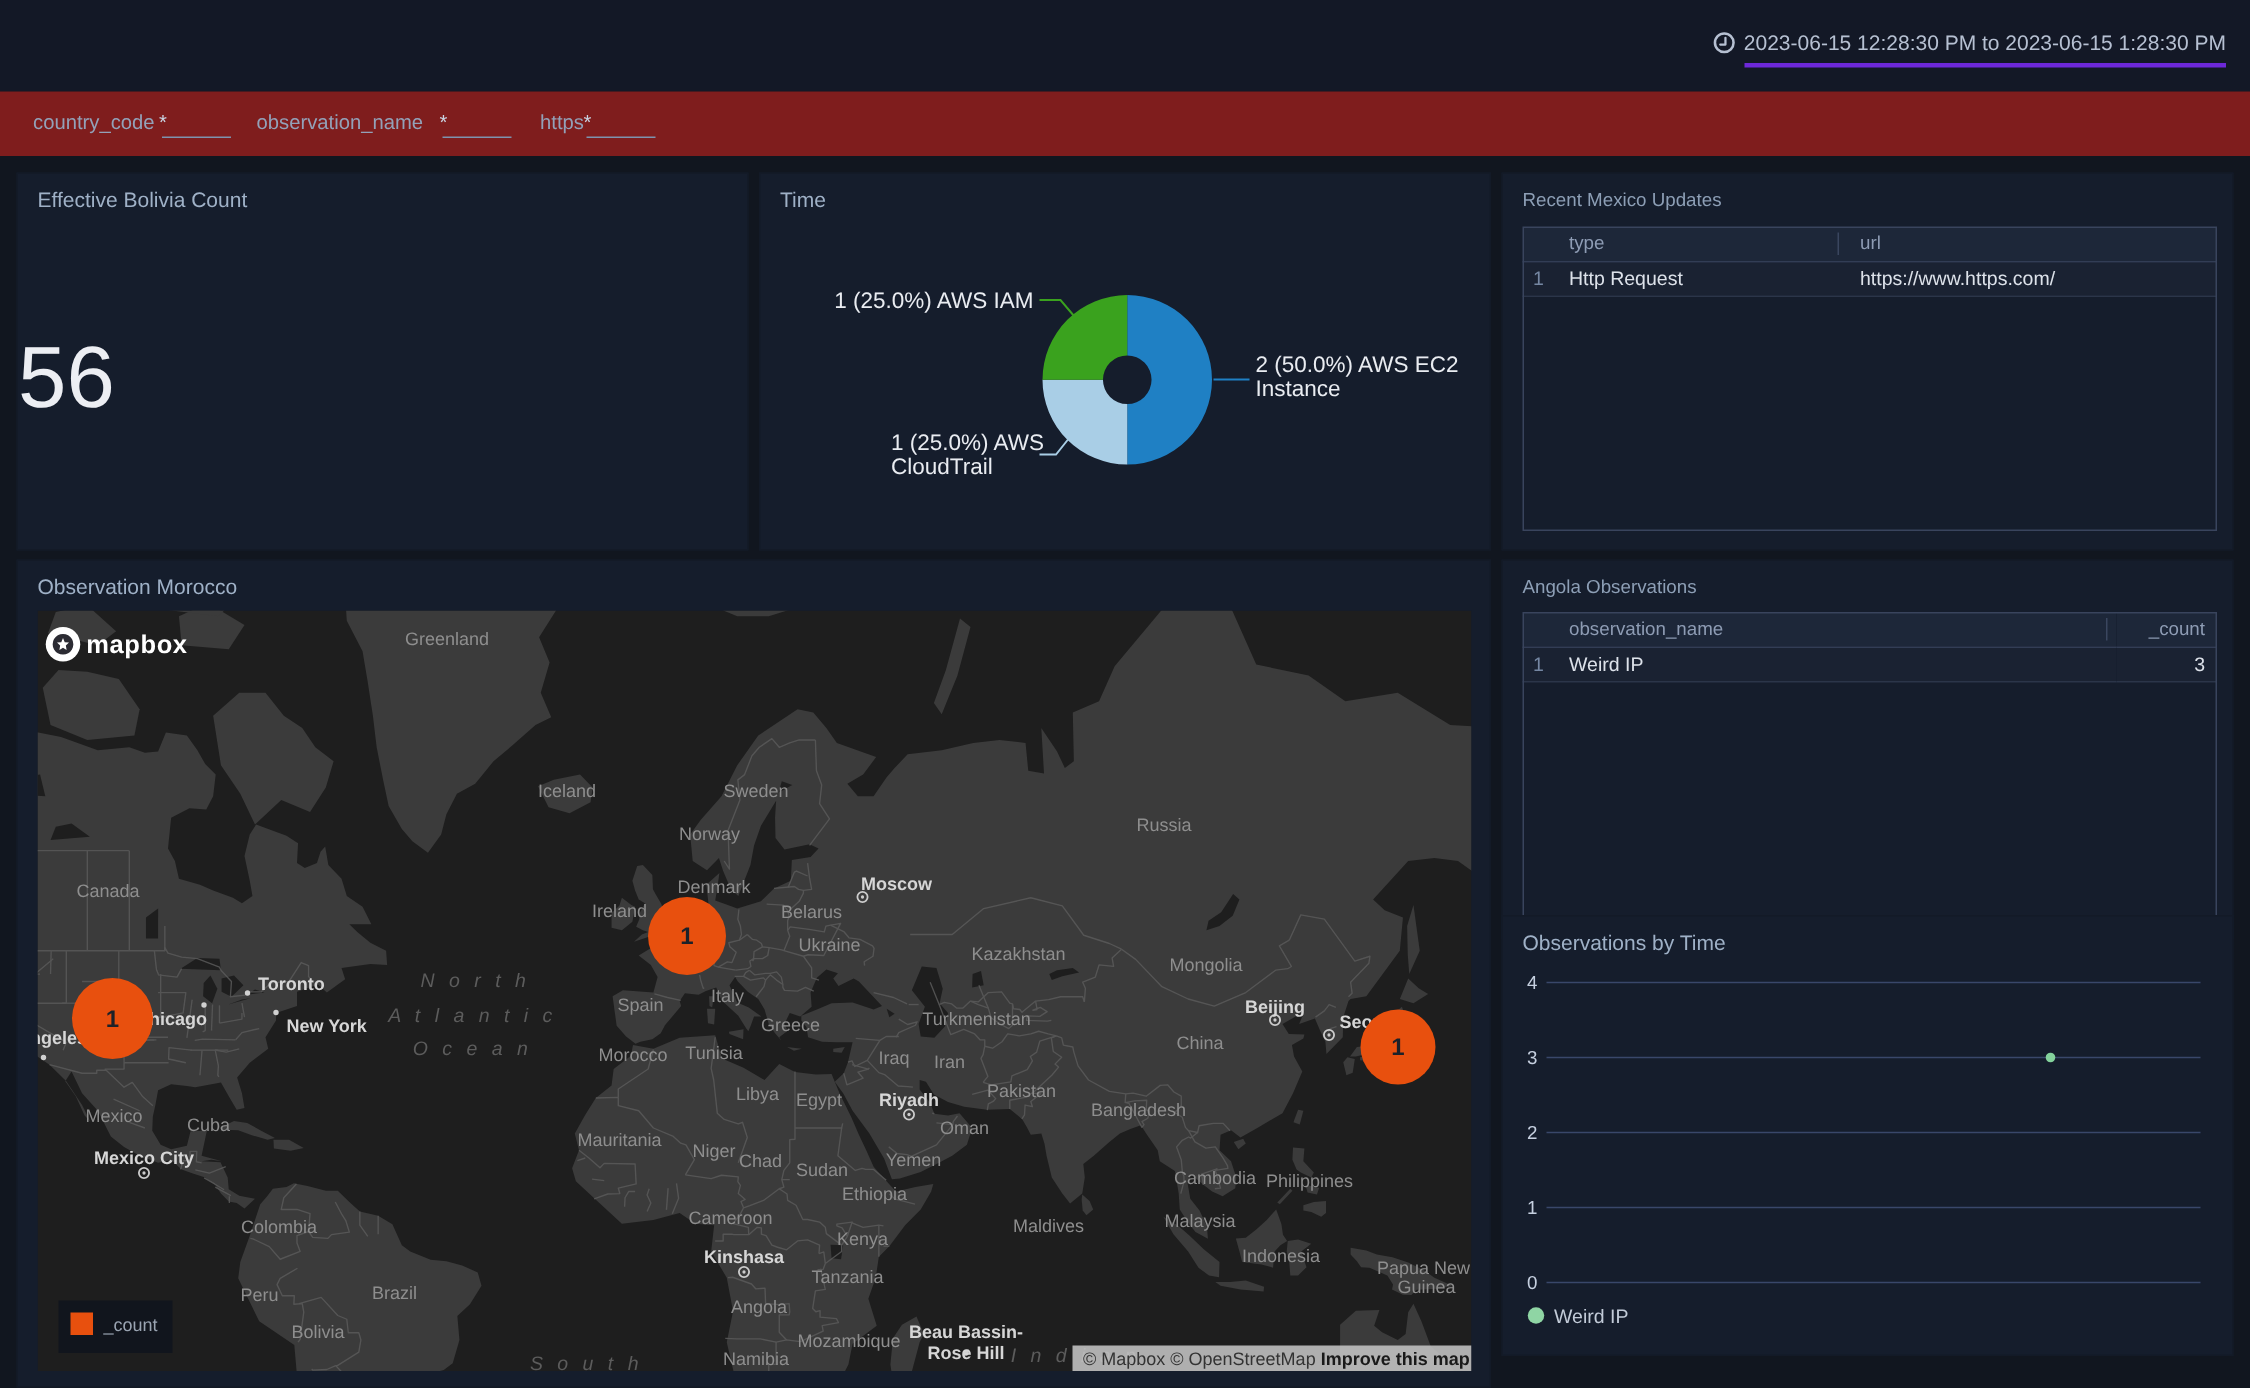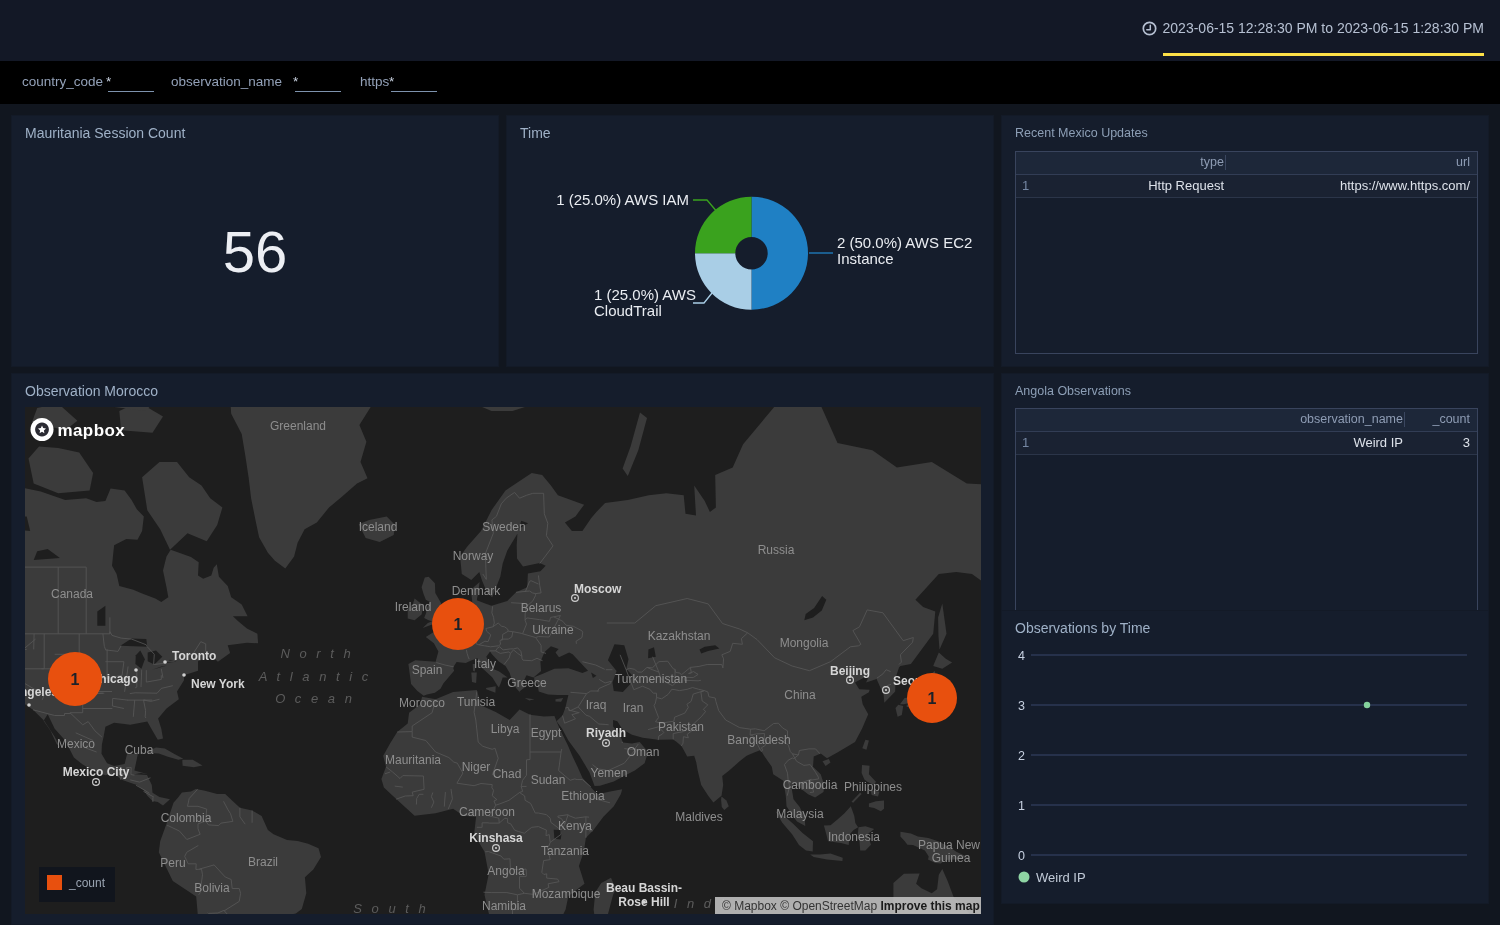--- a/index.html
+++ b/index.html
@@ -1,30 +1,30 @@
 <!DOCTYPE html>
 <html><head><meta charset="utf-8"><title>Observable Networks Overview</title>
 <style>
 *{margin:0;padding:0;box-sizing:border-box}
 html,body{width:1500px;height:925px;overflow:hidden;background:#11161f;font-family:"Liberation Sans",sans-serif}
 .hdr{position:absolute;left:0;top:0;width:1500px;height:61px;background:#131826}
 .hdr h1{position:absolute;left:18px;top:15px;font-size:24px;font-weight:400;color:#e8ebf1;letter-spacing:-0.1px}
 .trwrap{position:absolute;right:16px;top:20px;font-size:14px;color:#b6c0d2}
 .trwrap .clk{display:inline-block;vertical-align:-3px;margin-right:6px}
-.trtext{display:inline-block;padding-bottom:17px;border-bottom:3px solid #fde047}
-.fbar{position:absolute;left:0;top:61px;width:1500px;height:43px;background:#000000}
+.trtext{display:inline-block;padding-bottom:6px;border-bottom:3px solid #6d28d9}
+.fbar{position:absolute;left:0;top:61px;width:1500px;height:43px;background:#7f1d1d}
 .fbar .fl{position:absolute;top:13px;font-size:13.5px;color:#93a1b8}
 .fbar .star{position:absolute;top:13px;font-size:13.5px;color:#c9d2e0}
 .fbar .inp{position:absolute;top:14px;height:17px;width:46px;border-bottom:1px solid #7e93ae}
 .panel{position:absolute;background:#151d2c;border:1px solid #131a27}
 .ptitle{position:absolute;left:13px;top:9px;font-size:14px;color:#9fb1c7}
 .ptitle.sm{top:10px;font-size:12.5px;color:#8d9fb6}
-.big56{position:absolute;left:0;right:0;top:107px;text-align:center;font-size:58px;line-height:1;color:#eceef3}
+.big56{position:absolute;left:0;right:0;top:107px;text-align:left;font-size:58px;line-height:1;color:#eceef3}
 table.dt{position:absolute;border-collapse:collapse;font-size:13px;table-layout:fixed}
-.dt th,.dt td{font-weight:400;text-align:right;padding:0 8px;height:23px;overflow:hidden;white-space:nowrap}
+.dt th,.dt td{font-weight:400;text-align:left;padding:0 8px;height:23px;overflow:hidden;white-space:nowrap}
 .dt thead th{background:#1d2739;color:#8e9cb4;font-size:12.5px;border-bottom:1px solid #323d55}
 .dt td{color:#dde2ea;background:#1a2232;border-bottom:1px solid #2b3549}
 .dt td.rn{color:#7587a3;text-align:left;padding-left:7px;padding-right:0}
 .colsep{position:absolute;width:1px;background:#3a465f}
 .tframe{position:absolute;border:1px solid #39445d}
 svg{display:block}
 </style></head>
 <body>
 <div class="hdr">
 <div class="trwrap"><svg class="clk" width="15" height="15" viewBox="0 0 15 15">
@@ -38,21 +38,21 @@
     <span class="inp" style="left:108px"></span>
 <span class="fl" style="left:171px">observation_name</span>
     <span class="star" style="left:293px">*</span>
     <span class="inp" style="left:295px"></span>
 <span class="fl" style="left:360px">https</span>
     <span class="star" style="left:389px">*</span>
     <span class="inp" style="left:391px"></span>
 </div>
 
 <div class="panel" style="left:11px;top:115px;width:488px;height:252px">
-<div class="ptitle">Mauritania Session Count</div>
+<div class="ptitle">Effective Bolivia Count</div>
 <div class="big56">56</div>
 </div>
 
 <div class="panel" style="left:506px;top:115px;width:488px;height:252px">
 <div class="ptitle">Time</div>
 <svg width="486" height="249" viewBox="0 0 486 249" style="position:absolute;left:0;top:0">
 <g transform="translate(244.5,137.2)">
 <path d="M0,-56.5 A56.5,56.5 0 1 1 0,56.5 L0,16.2 A16.2,16.2 0 1 0 0,-16.2 Z" fill="#1f80c4"></path>
 <path d="M0,56.5 A56.5,56.5 0 0 1 -56.5,0 L-16.2,0 A16.2,16.2 0 0 0 0,16.2 Z" fill="#a9cee6"></path>
 <path d="M-56.5,0 A56.5,56.5 0 0 1 0,-56.5 L0,-16.2 A16.2,16.2 0 0 0 -16.2,0 Z" fill="#3aa21e"></path>

